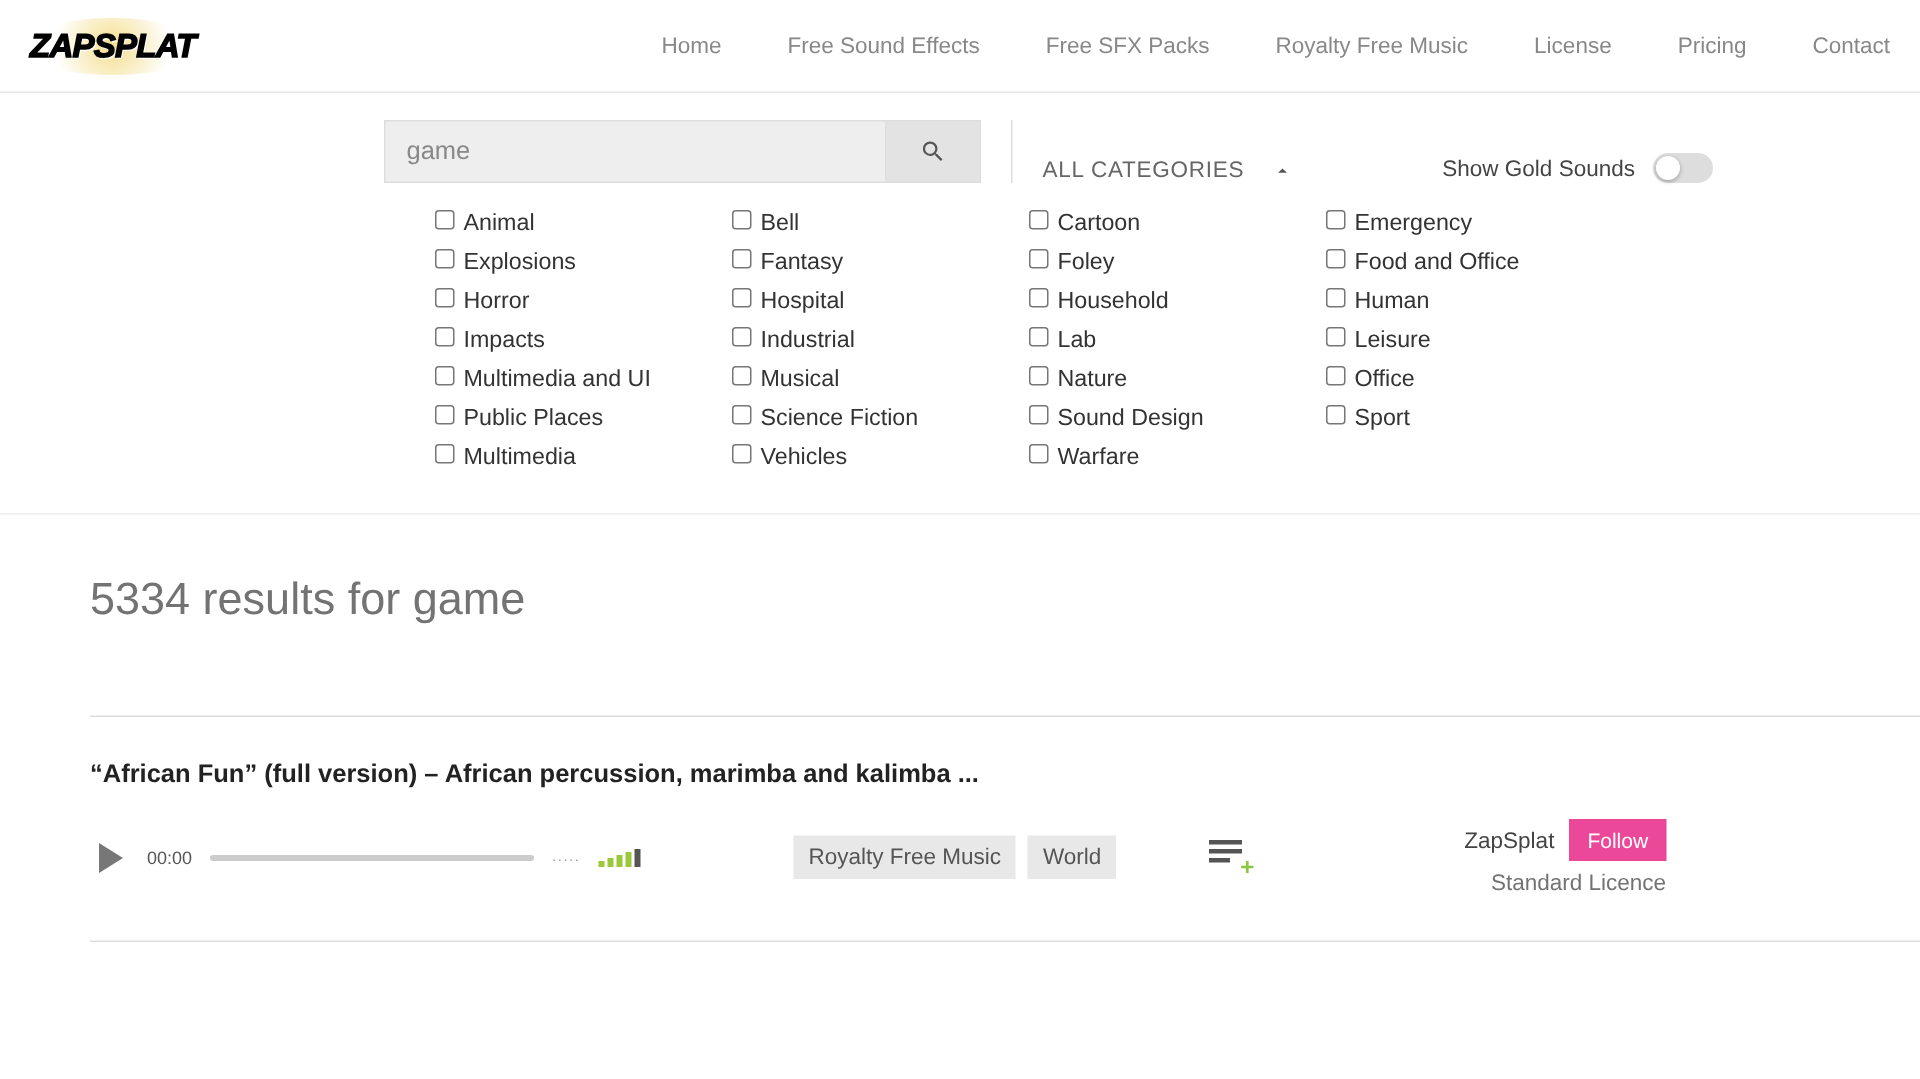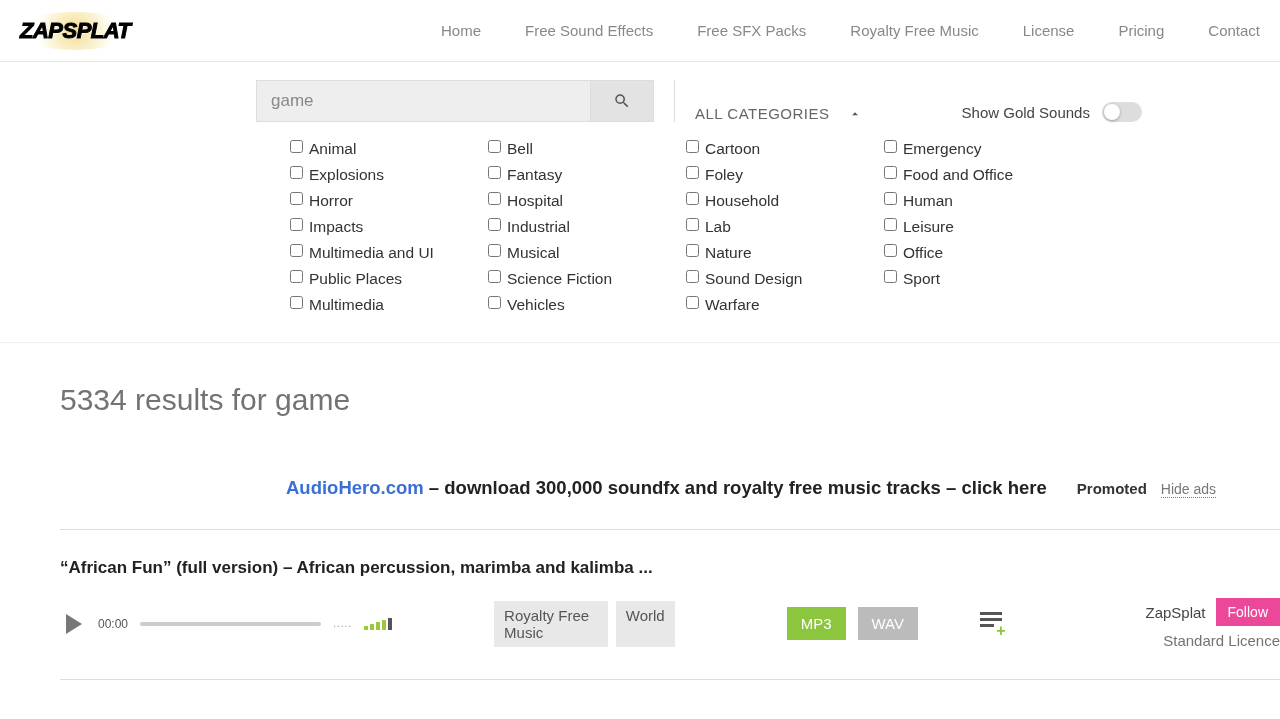--- a/index.html
+++ b/index.html
@@ -368,29 +368,20 @@
       <input type="checkbox" style="">
       <label>Warfare</label>
     </div>
   </div>
 
 <div class="divider"></div>
 
 <div class="main">
   <h1 class="results-heading">5334 results for game</h1>
 
-  <div class="promo-row">
-    <span class="promo-text">
-      <span class="link">AudioHero.com</span><span> – download 300,000 soundfx and royalty free music tracks – click here</span>
-    </span>
-    <span class="promo-right">
-      <span class="promoted-label">Promoted</span>
-      <span class="hide-ads">Hide ads</span>
-    </span>
-  </div>
 
   <div class="hr-full"></div>
 
   <div class="sound-item">
     <div class="sound-title">“African Fun” (full version) – African percussion, marimba and kalimba ...</div>
     <div class="sound-row">
       <div class="play-btn"></div>
       <span class="time">00:00</span>
       <div class="progress"></div>
       <span class="dots">.....</span>
@@ -400,24 +391,20 @@
           <span></span>
           <span></span>
           <span></span>
       </div>
 
       <div class="tags">
         <span class="tag">Royalty Free Music</span>
         <span class="tag">World</span>
       </div>
 
-      <div class="dl-btns">
-        <button class="dl-btn mp3">MP3</button>
-        <button class="dl-btn wav">WAV</button>
-      </div>
 
       <div class="playlist-icon">
         <div class="lines">
             <span></span>
             <span></span>
             <span></span>
           </div>
         <div class="plus">+</div>
       </div>
 

